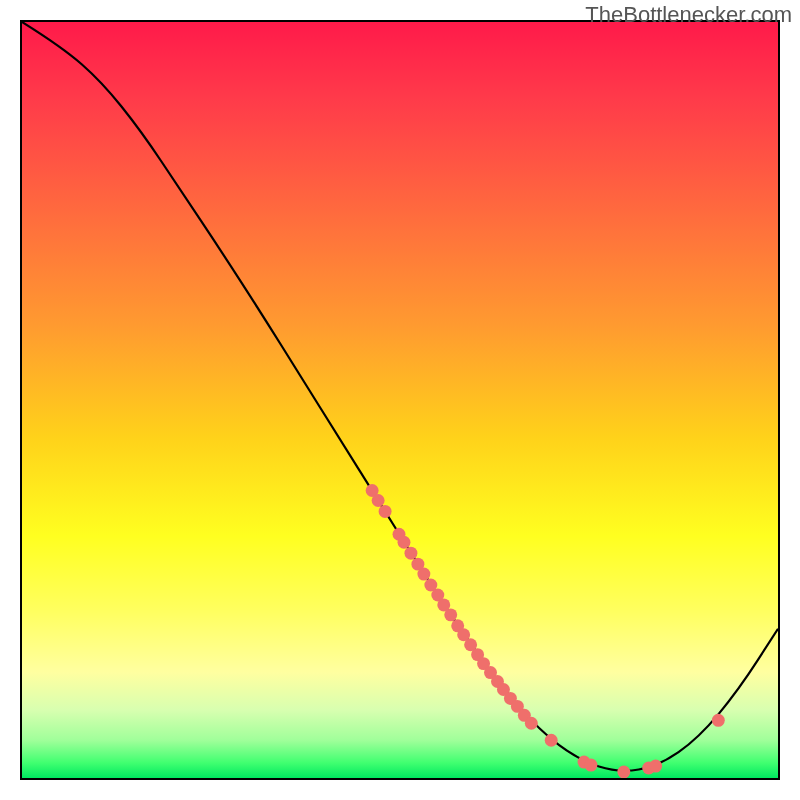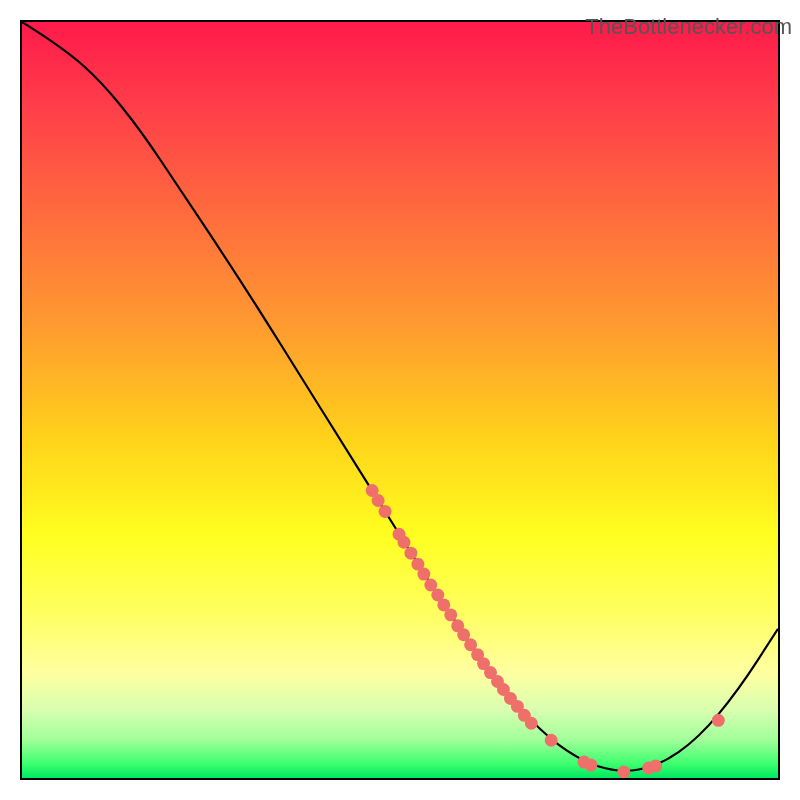--- a/index.html
+++ b/index.html
@@ -16,21 +16,20 @@
     height: 800px;
   }
   .attribution {
     position: absolute;
     top: 2px;
     right: 8px;
     font-size: 22px;
     color: #555555;
     font-family: Arial, sans-serif;
     z-index: 5;
-    margin-top: 12px;
   }
   .plot-frame {
     position: absolute;
     left: 20px;
     top: 20px;
     width: 760px;
     height: 760px;
     box-sizing: border-box;
     border: 2px solid #000000;
     overflow: hidden;

